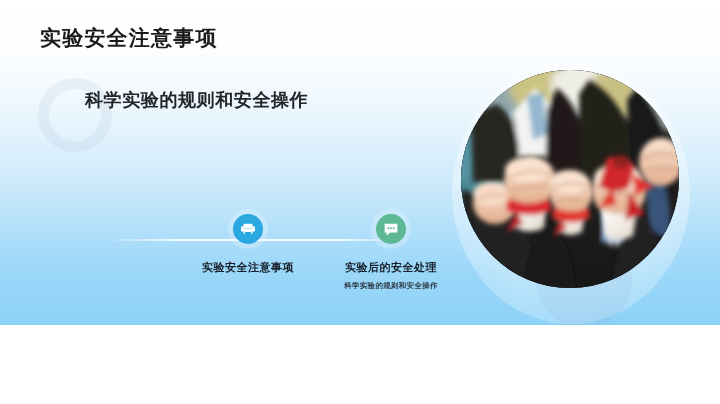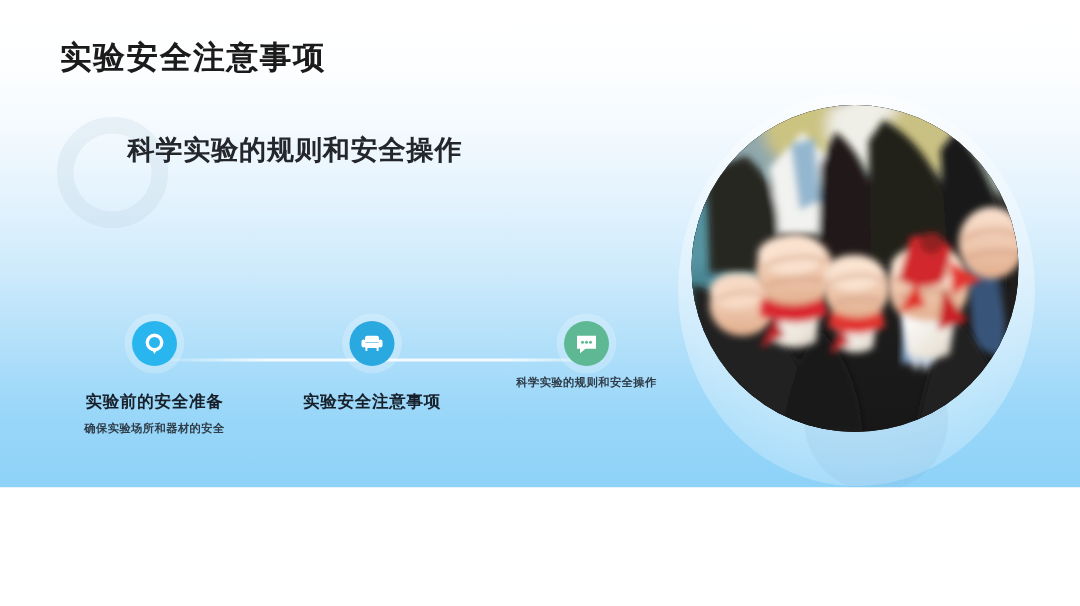--- a/index.html
+++ b/index.html
@@ -279,30 +279,20 @@
         <path d="M183 102 q20 -8 38 -2" stroke="#cf9a7d" stroke-width="2" fill="none"></path>
       </g>
 
       <rect x="0" y="0" width="218" height="218" fill="rgba(255,255,255,0.05)"></rect>
     </svg>
   </div>
 
   <div class="steps">
     <div class="connector"></div>
 
-    <div class="step step-1">
-      <div class="badge" style="background:#29b6ef;">
-        <svg width="16" height="16" viewBox="0 0 24 24">
-          <circle cx="12" cy="11" r="7.2" fill="none" stroke="#ffffff" stroke-width="3.4"></circle>
-          <path d="M8.4 16.5 L12 22.5 L15.6 16.5 Z" fill="#ffffff"></path>
-        </svg>
-      </div>
-      <div class="step-label">实验前的安全准备</div>
-      <div class="step-desc">确保实验场所和器材的安全</div>
-    </div>
 
     <div class="step step-2">
       <div class="badge" style="background:#2aa8e0;">
         <svg width="16" height="14" viewBox="0 0 24 20">
           <rect x="1.5" y="6" width="4" height="8" rx="2" fill="#ffffff"></rect>
           <rect x="18.5" y="6" width="4" height="8" rx="2" fill="#ffffff"></rect>
           <path d="M5 4.5 q0 -2.2 2.2 -2.2 h9.6 q2.2 0 2.2 2.2 v4.2 h-14 Z" fill="#ffffff"></path>
           <rect x="4.6" y="9.2" width="14.8" height="5.4" rx="1.6" fill="#ffffff"></rect>
           <rect x="5.4" y="14.4" width="2" height="3" fill="#ffffff"></rect>
           <rect x="16.6" y="14.4" width="2" height="3" fill="#ffffff"></rect>
@@ -313,17 +303,18 @@
 
     <div class="step step-3">
       <div class="badge" style="background:#5fb894;">
         <svg width="16" height="15" viewBox="0 0 24 22">
           <path d="M2.5 2.5 h19 v13 h-10.5 l-5.5 4.6 v-4.6 h-3 Z" fill="#ffffff"></path>
           <circle cx="8" cy="9" r="1.5" fill="#5fb894"></circle>
           <circle cx="12" cy="9" r="1.5" fill="#5fb894"></circle>
           <circle cx="16" cy="9" r="1.5" fill="#5fb894"></circle>
         </svg>
       </div>
+      <div class="step-label">实验后的安全处理</div>
       <div class="step-desc">科学实验的规则和安全操作</div>
     </div>
   </div>
 
 </div>
 
 </body></html>

